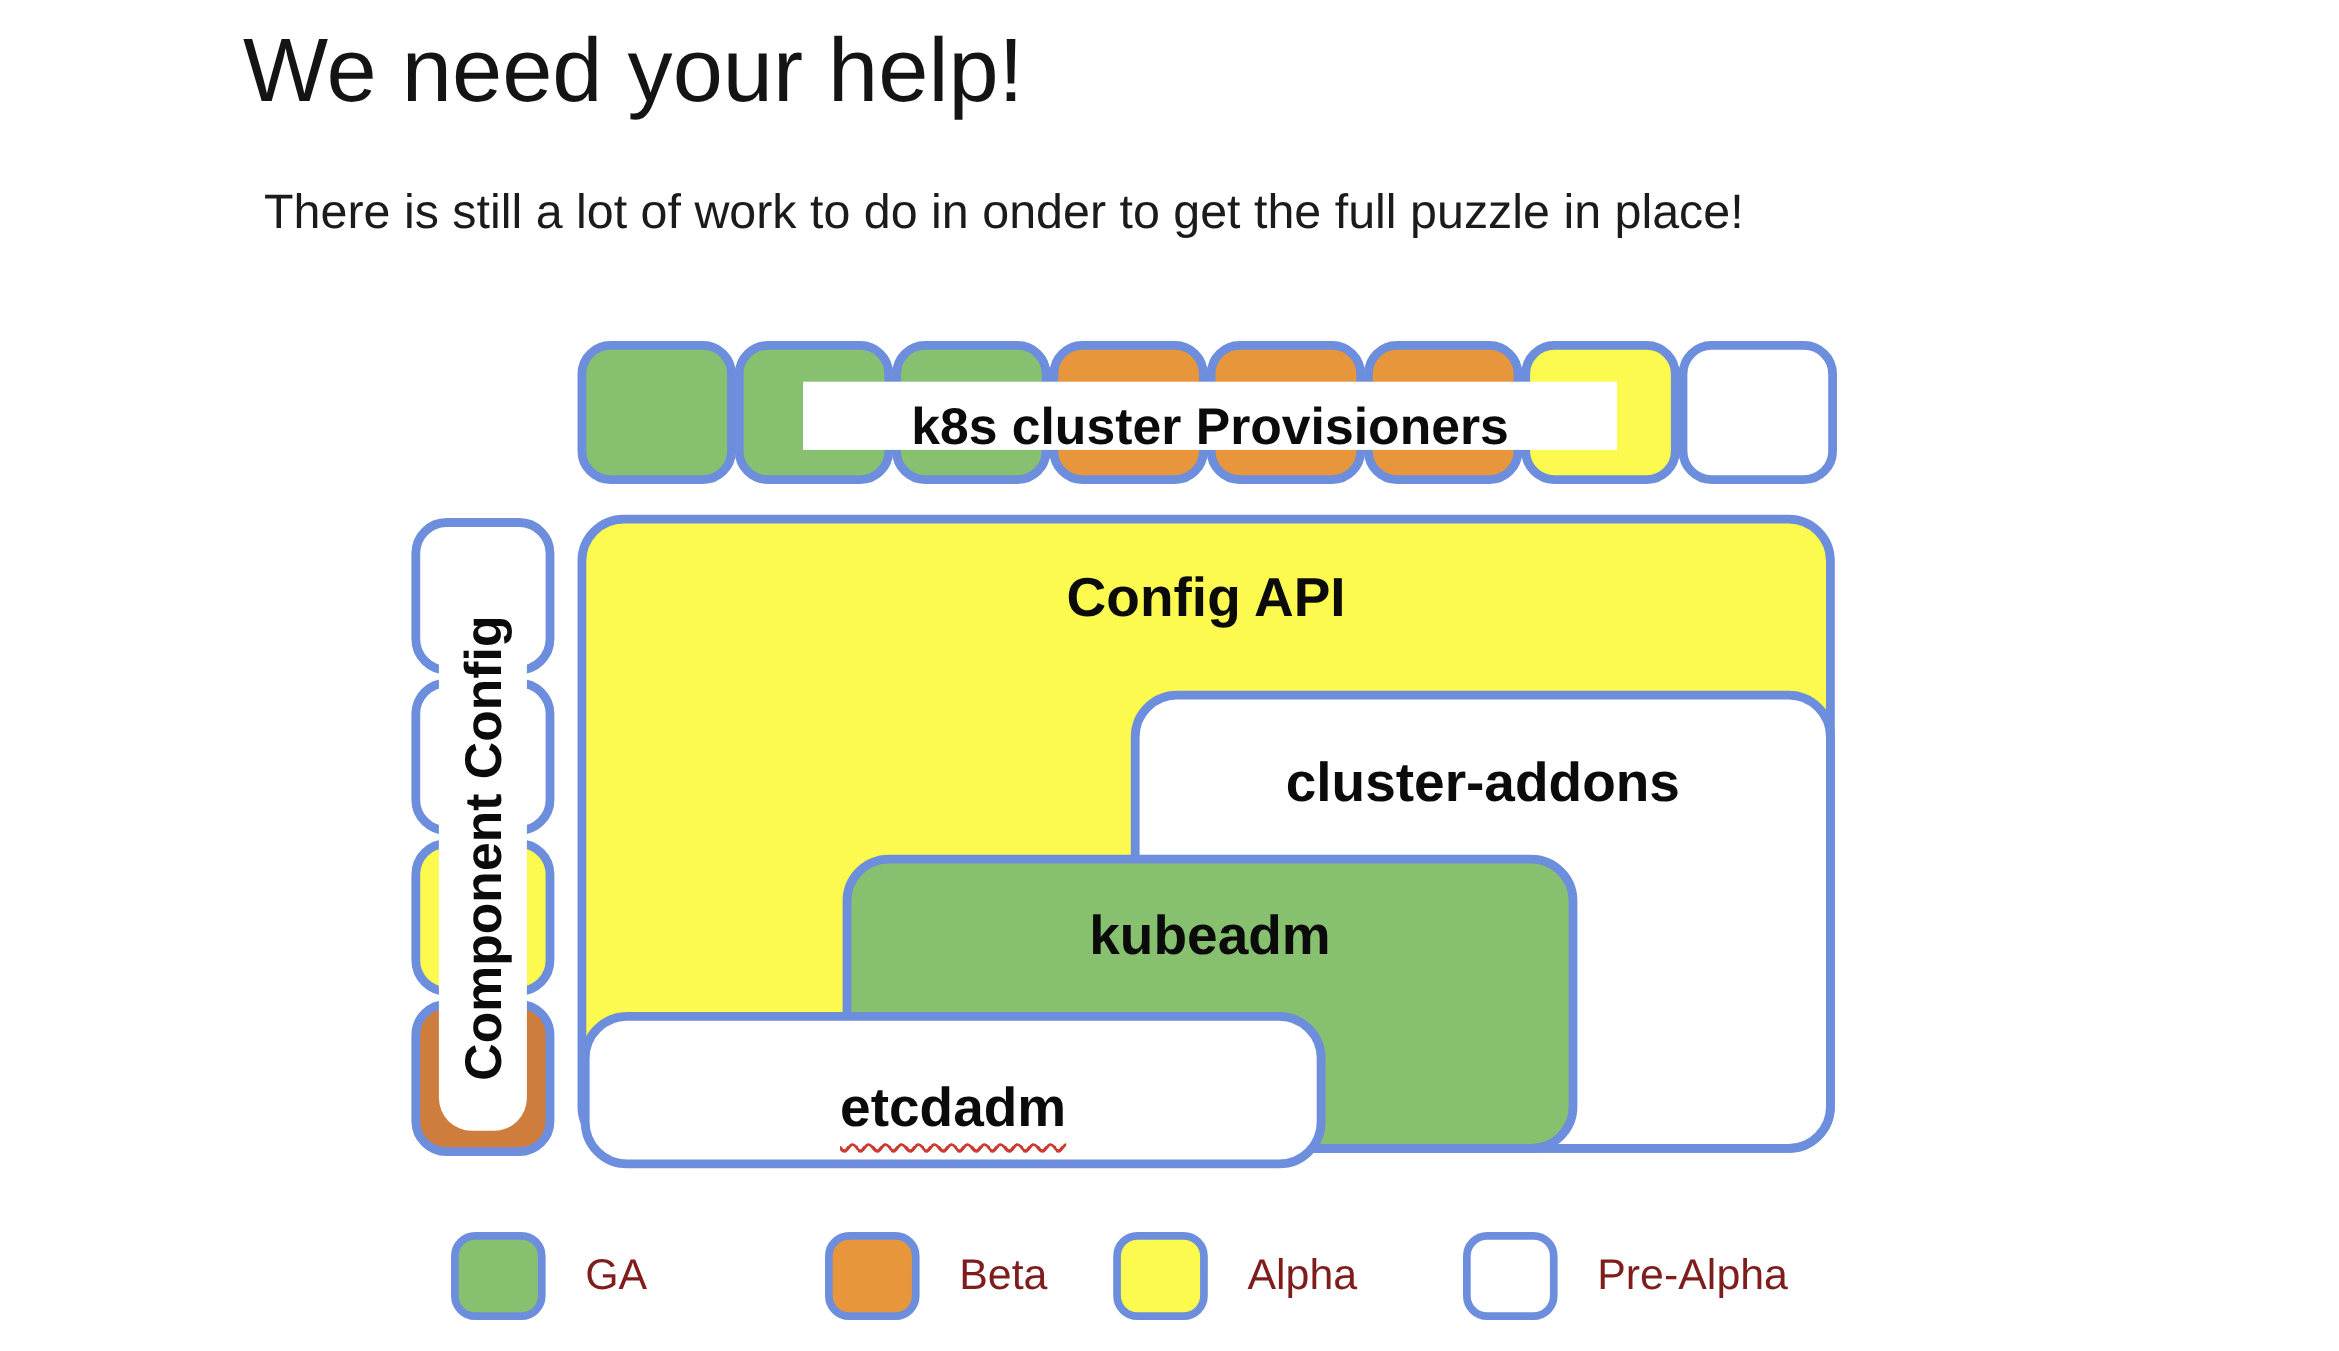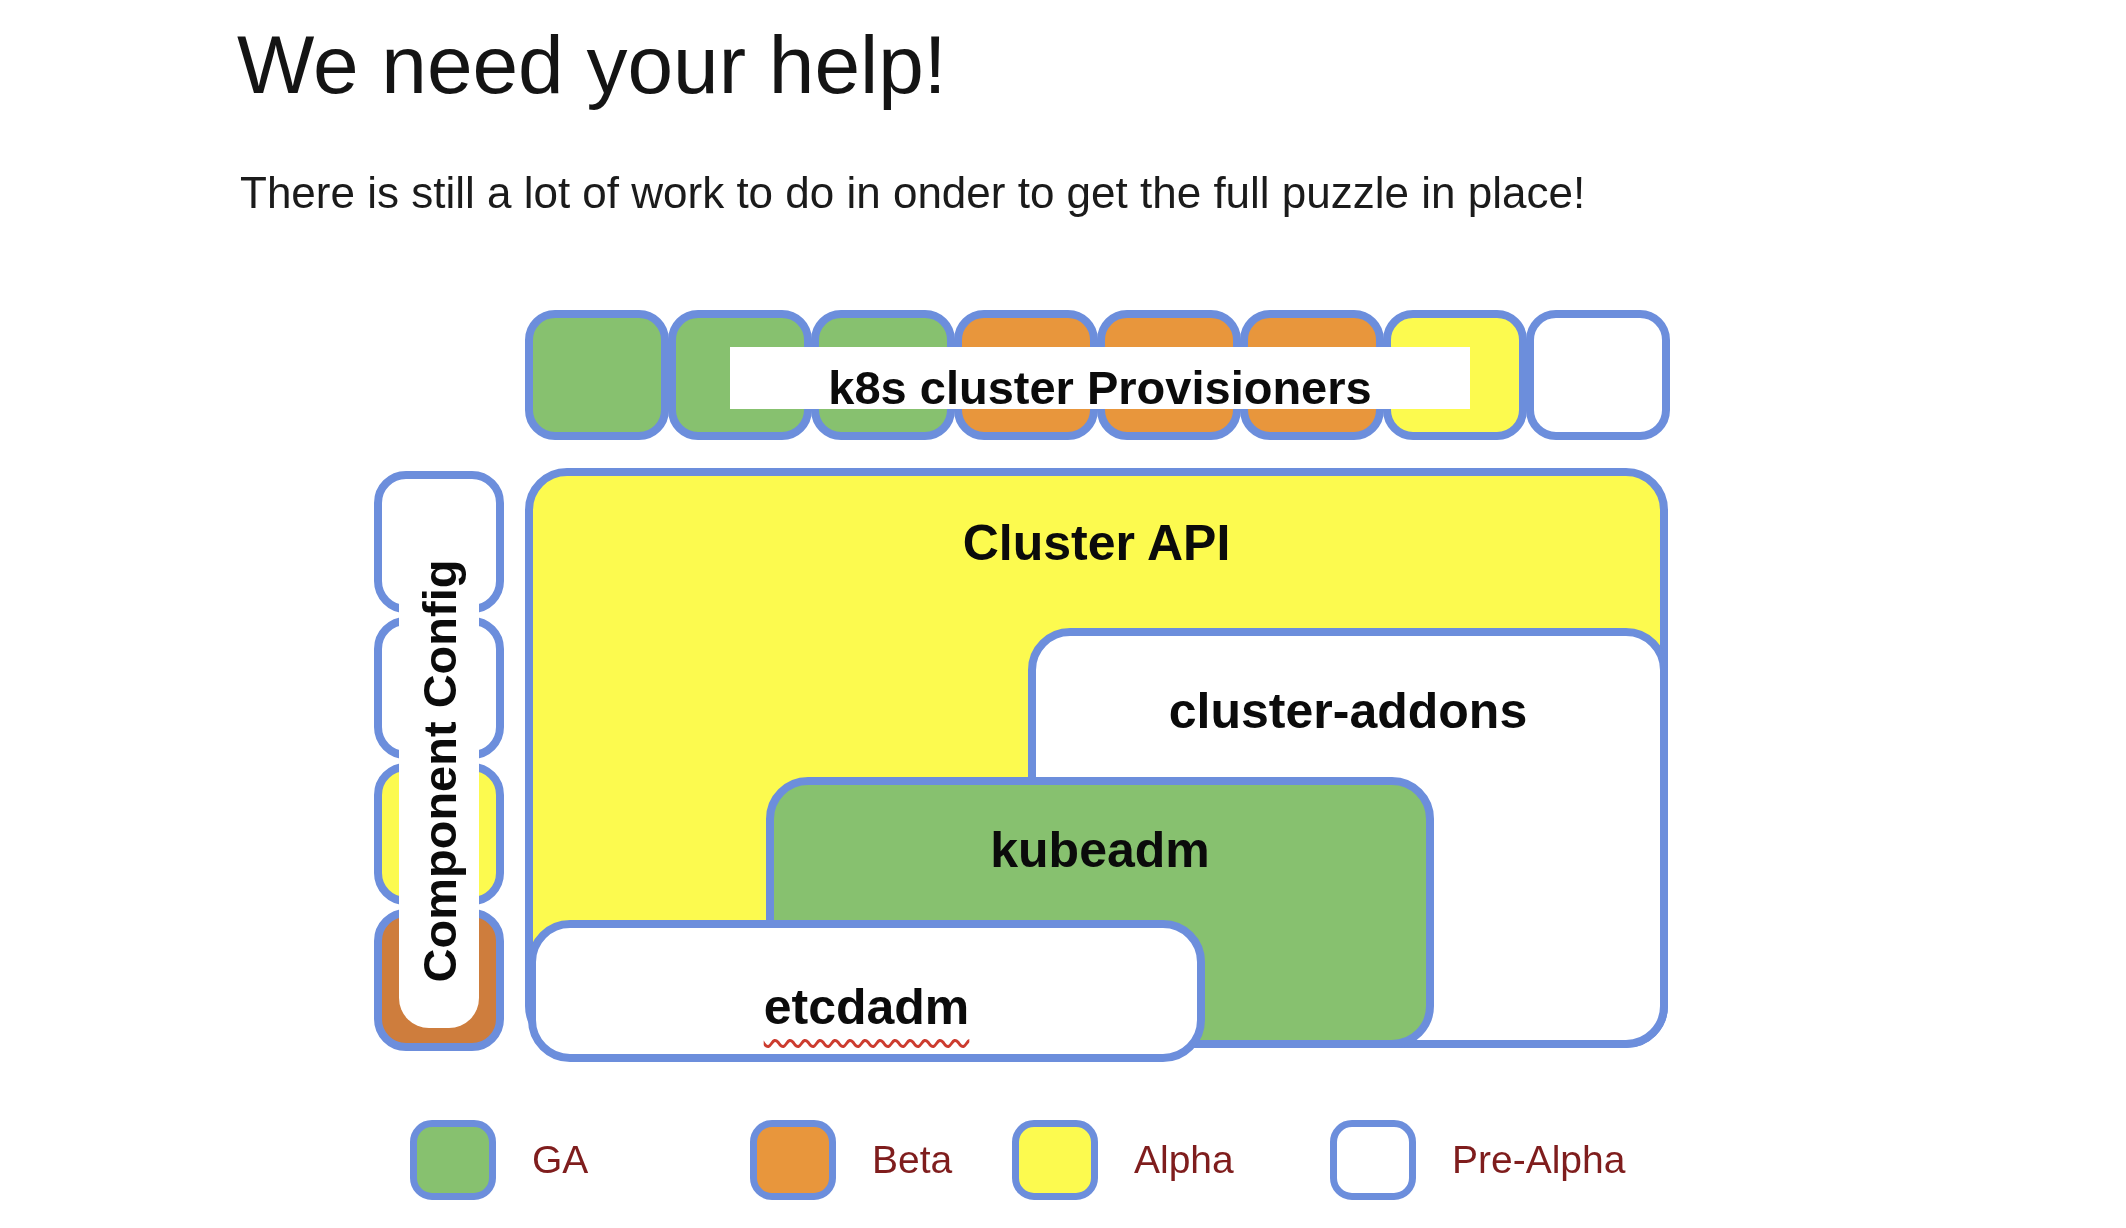--- a/index.html
+++ b/index.html
@@ -7,21 +7,21 @@
     position: relative;
     width: 2126px;
     height: 1228px;
     background: #ffffff;
     overflow: hidden;
     font-family: "Liberation Sans", sans-serif;
     color: #111111;
   }
   .title {
     position: absolute;
-    left: 237px; top: 18px;
+    left: 221px; top: 18px;
     font-size: 82px;
     font-weight: 400;
     letter-spacing: 0px;
     color: #141414;
     white-space: nowrap;
   }
   .subtitle {
     position: absolute;
     left: 240px; top: 168px;
     font-size: 44px;
@@ -136,21 +136,21 @@
       <div class="cfg-square" style="top: 471px; background: rgb(255, 255, 255);"></div>
       <div class="cfg-square" style="top: 617px; background: rgb(255, 255, 255);"></div>
       <div class="cfg-square" style="top: 763px; background: rgb(252, 250, 79);"></div>
       <div class="cfg-square" style="top: 909px; background: rgb(206, 125, 61);"></div>
     </div>
   <div class="cfg-pill">
     <span>Component Config</span>
   </div>
 
   <div class="block block-cluster-api" style="background: rgb(252, 250, 79);">
-    <span class="blabel">Cluster API</span>
+    <span class="blabel">Config API</span>
   </div>
   <div class="block block-kubeadm" style="background: rgb(135, 193, 111);">
     <span class="blabel">kubeadm</span>
   </div>
   <div class="block block-cluster-addons" style="background: rgb(255, 255, 255);">
     <span class="blabel">cluster-addons</span>
   </div>
   <div class="block block-etcdadm" style="background: rgb(255, 255, 255);">
     <span class="blabel squiggle" id="etcdadm-label" style="text-decoration-color: rgb(204, 59, 46);">etcdadm</span>
   </div>

